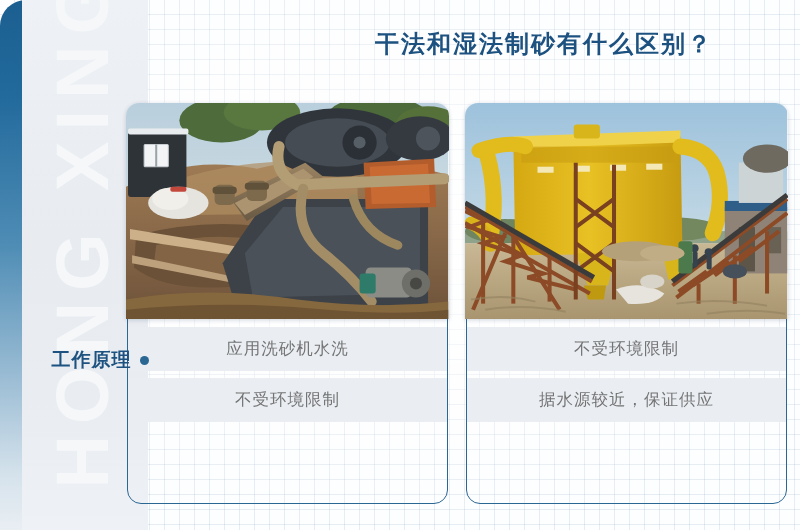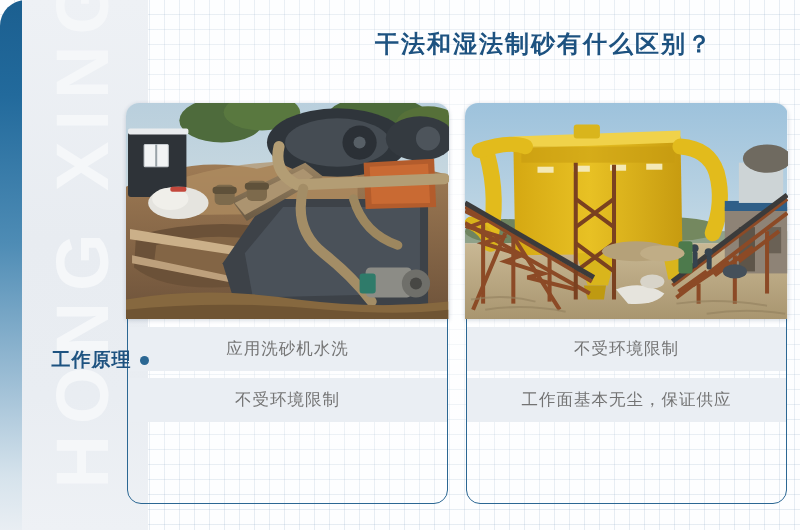--- a/index.html
+++ b/index.html
@@ -348,21 +348,21 @@
           <g stroke="#93815f" stroke-width="2" fill="none" opacity=".6">
             <path d="M6 196 Q 40 190 70 198"></path>
               <path d="M20 206 Q 60 200 100 208"></path>
             <path d="M210 200 Q 250 194 300 202"></path>
               <path d="M240 210 Q 280 204 318 210"></path>
           </g>
         </svg>
       </div>
       <div class="rows">
         <div class="row">不受环境限制</div>
-        <div class="row">工作面基本无尘，保证供应</div>
+        <div class="row">据水源较近，保证供应</div>
       </div>
     </div>
 
   </div>
 
   <div class="labels">
     <div class="label-item" style="top:338px;">
       <span class="label-text">工作原理</span>
       <span class="dot"></span>
     </div>

